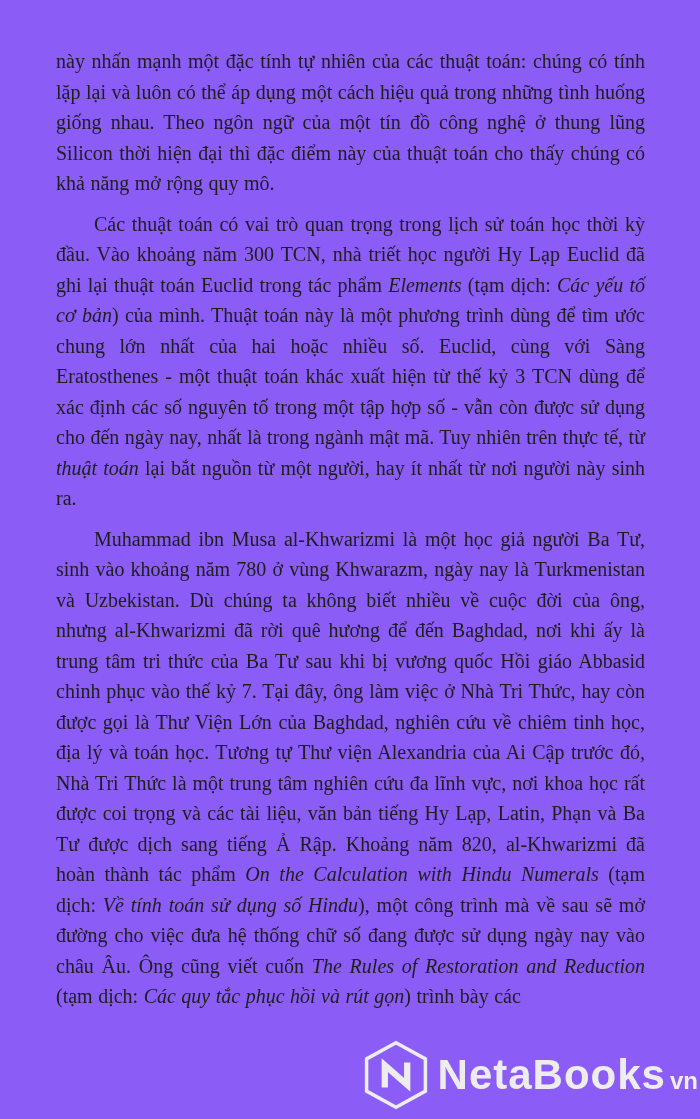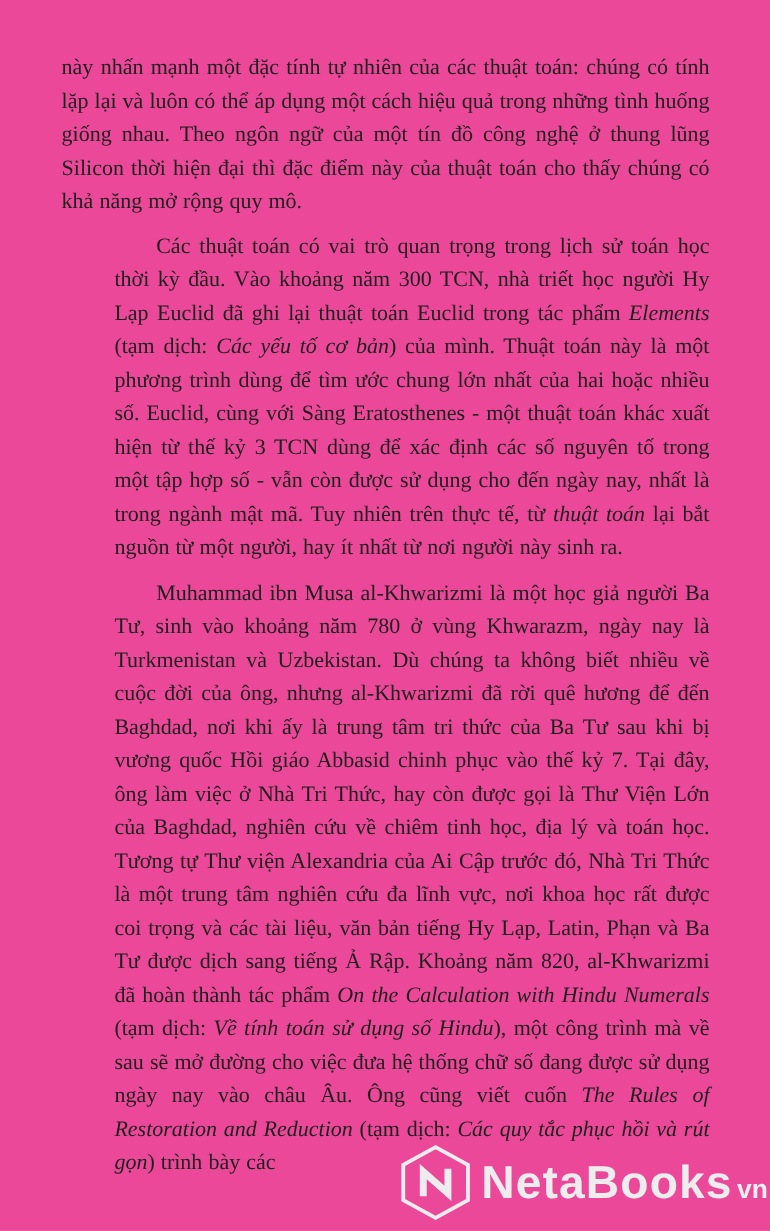--- a/index.html
+++ b/index.html
@@ -7,41 +7,40 @@
     padding: 0;
     width: 700px;
     height: 1119px;
     background: #ffffff;
     overflow: hidden;
   }
   .page {
     position: relative;
     width: 700px;
     height: 1119px;
-    background: #ec4899;
+    background: #8b5cf6;
     font-family: "Liberation Serif", "DejaVu Serif", serif;
     color: #1e1e1e;
   }
   .text-block {
     position: absolute;
     top: 46px;
     left: 56px;
     width: 589px;
   }
   .para {
     margin: 0 0 10px 0;
     font-size: 20px;
     line-height: 30.5px;
     text-align: justify;
     color: #1e1e1e;
     word-spacing: 0.5px;
   }
   .para.indent {
     text-indent: 38px;
-    margin-left: 48px;
   }
   .italic {
     font-style: italic;
   }
   .footer {
     position: absolute;
     left: 56px;
     top: 1066px;
     width: 400px;
     display: flex;

